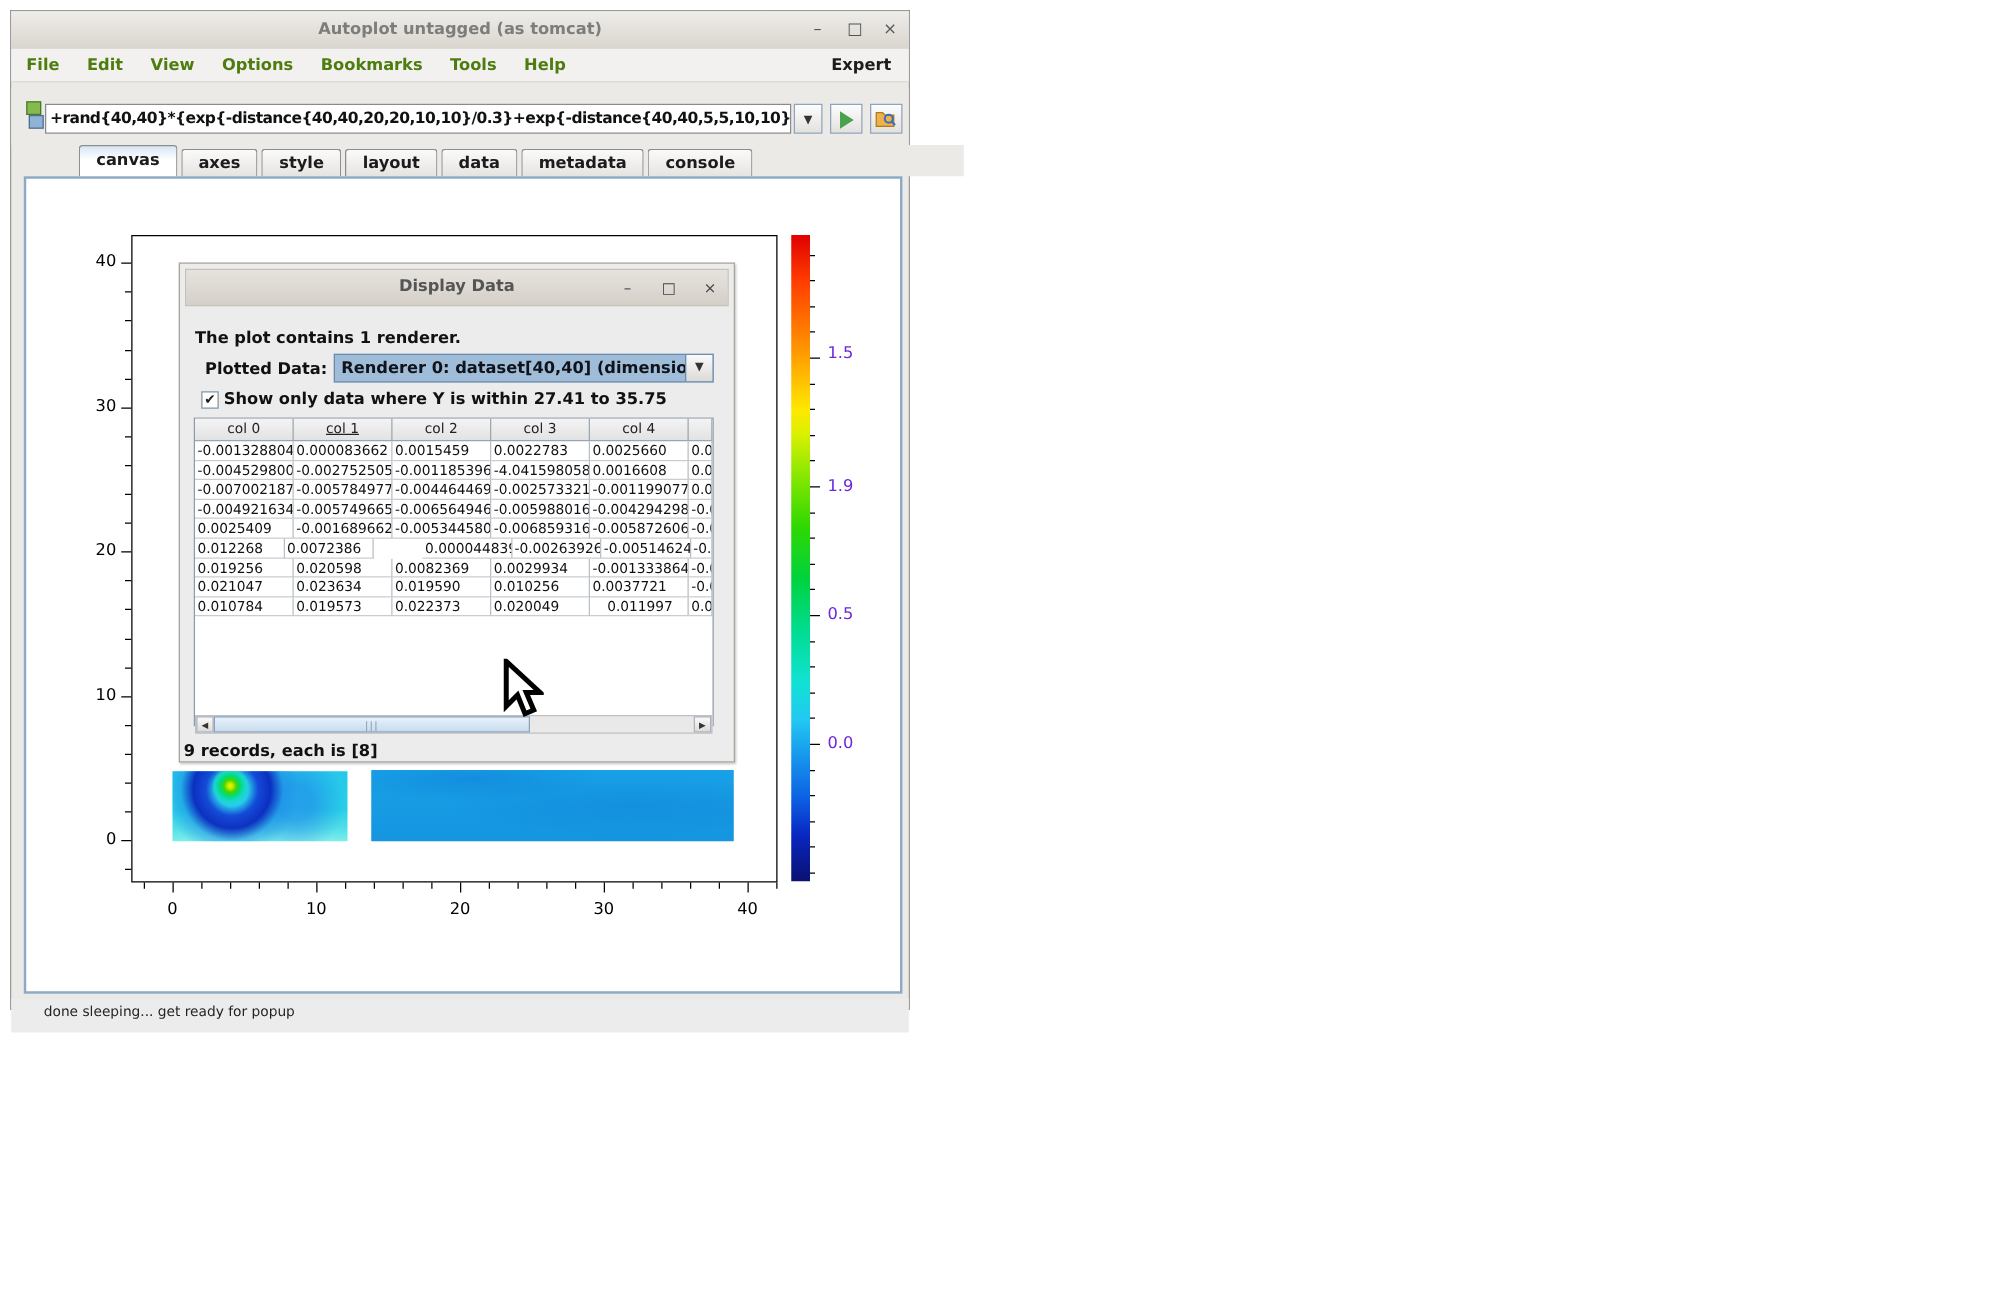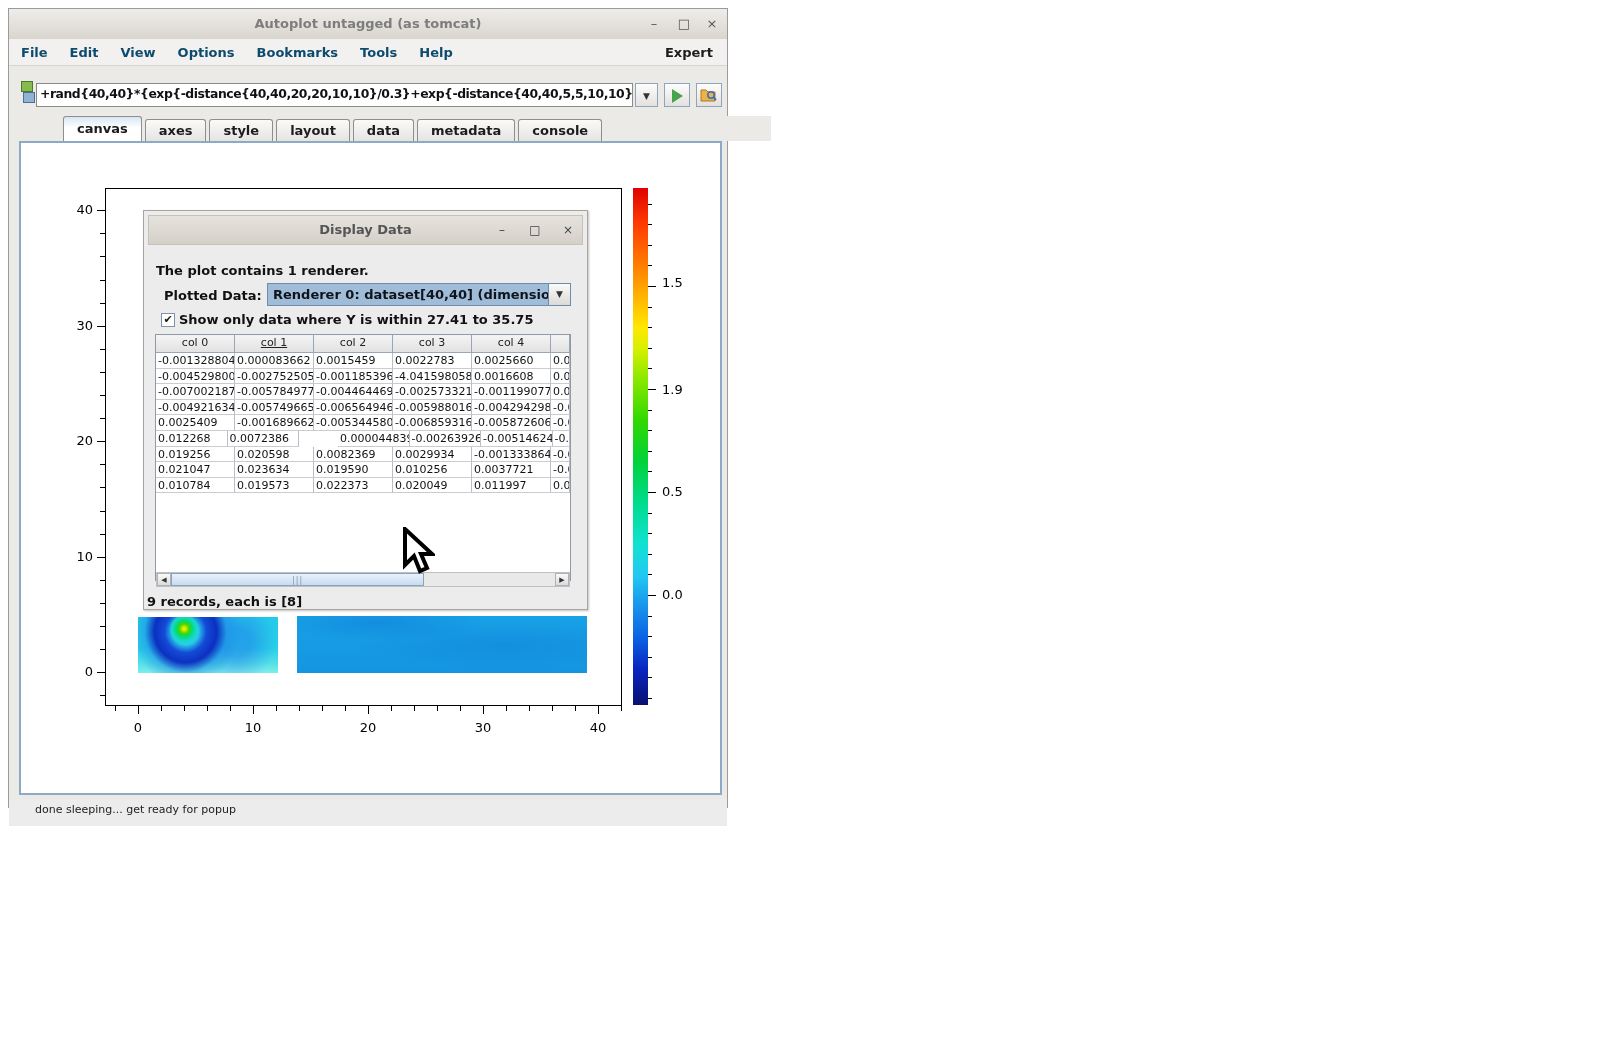--- a/index.html
+++ b/index.html
@@ -8,21 +8,21 @@
   .abs{position:absolute;}
 
   
   #app{left:8px;top:8px;width:718px;height:798px;background:#eceae7;border:1px solid #9b9b9b;}
   #titlebar{left:0;top:0;width:100%;height:30px;
     background:linear-gradient(#efedea,#d9d5ce);border-bottom:1px solid #c2beb7;}
   #title-text{width:100%;text-align:center;top:7px;font-size:13px;color:#7d7d7d;font-weight:700;}
   .winbtn{top:5px;width:22px;height:20px;text-align:center;font-size:13px;color:#555;line-height:20px;cursor:default;}
   #menubar{left:0;top:30px;width:100%;height:27px;background:#f2f1ef;border-bottom:1px solid #d8d5d0;
     display:flex;align-items:center;padding-left:12px;box-sizing:border-box;}
-  .menu-item{font-size:13px;font-weight:700;color:#0c4a6e;margin-right:22px;}
+  .menu-item{font-size:13px;font-weight:700;color:#4d7c0f;margin-right:22px;}
   #menu-expert{right:14px;top:36px;font-size:13px;font-weight:700;color:#1c1c1c;}
 
   
   #toolbar{left:0;top:62px;width:100%;height:45px;background:#eceae7;}
   #dsrc-icon{left:11px;top:9px;width:14px;height:24px;}
   #dsrc-icon .sq1{left:1px;top:1px;width:10px;height:9px;background:#85bb4e;border:1px solid #4e7a28;}
   #dsrc-icon .sq2{left:3px;top:12px;width:10px;height:9px;background:#8fb3d4;border:1px solid #4d6f94;}
   #uri-field{left:27px;top:12px;width:597px;height:24px;background:#ffffff;border:1px solid #8a8a8a;
     box-sizing:border-box;font-family:"DejaVu Sans",sans-serif;font-size:12.4px;font-weight:700;
     letter-spacing:-0.45px;color:#111;padding:2px 2px 0 3px;white-space:nowrap;overflow:hidden;}
@@ -47,21 +47,21 @@
 
   
   #statusbar{left:0;top:790px;width:100%;height:27px;background:#ececec;}
   #status-text{left:26px;top:4px;font-size:11px;color:#222;}
 
   
   #plot-frame{left:105px;top:188px;width:517px;height:518px;border:1px solid #000;box-sizing:border-box;background:#fff;}
   .tick{background:#000;}
   .ylab{font-size:13px;color:#000;text-align:right;width:30px;}
   .xlab{font-size:13px;color:#000;text-align:center;width:36px;}
-  .cblab{font-size:13px;color:#000000;}
+  .cblab{font-size:13px;color:#6d28d9;}
   #colorbar{left:633px;top:188px;width:15px;height:517px;
     background:linear-gradient(to bottom,
       #e00000 0%,#ff3c00 7%,#ff7e00 15%,#ffb300 21%,#ffe800 27%,#d8f000 31%,
       #8ae800 37%,#30d800 45%,#00d23c 53%,#00dc8e 61%,#10e2d2 69%,#22c8f2 75%,
       #189ced 80%,#0c62e4 87%,#0826c0 93%,#091688 98%,#0a1270 100%);}
 
   .hm{box-sizing:border-box;}
   #hm-left{left:138px;top:617px;width:140px;height:56px;
     background:
       radial-gradient(circle at 33% 21%, #f0f600 0px,#c4ec00 2px,#46d400 5px,#00dc74 8px,#18d8c8 12px,rgba(24,216,200,0) 15px),
@@ -359,21 +359,21 @@
             <div class="td" style="width: 79px;">0.019590</div>
             <div class="td" style="width: 79px;">0.010256</div>
             <div class="td" style="width: 79px;">0.0037721</div>
             <div class="td" style="width: 19px;">-0.0</div>
           </div>
           <div class="tr">
             <div class="td" style="width: 79px;">0.010784</div>
             <div class="td" style="width: 79px;">0.019573</div>
             <div class="td" style="width: 79px;">0.022373</div>
             <div class="td" style="width: 79px;">0.020049</div>
-            <div class="td" style="width: 79px;">0.011997</div>
+            <div class="td" style="width: 79px; text-align: center;">0.011997</div>
             <div class="td" style="width: 19px;">0.00</div>
           </div>
         </div>
     </div>
 
     <div id="dlg-hscroll" class="abs">
       <div class="sb-arrow abs" style="left:0;">◀</div>
       <div id="sb-thumb" class="abs">
         <div id="sb-grip" class="abs">|||</div>
       </div>

